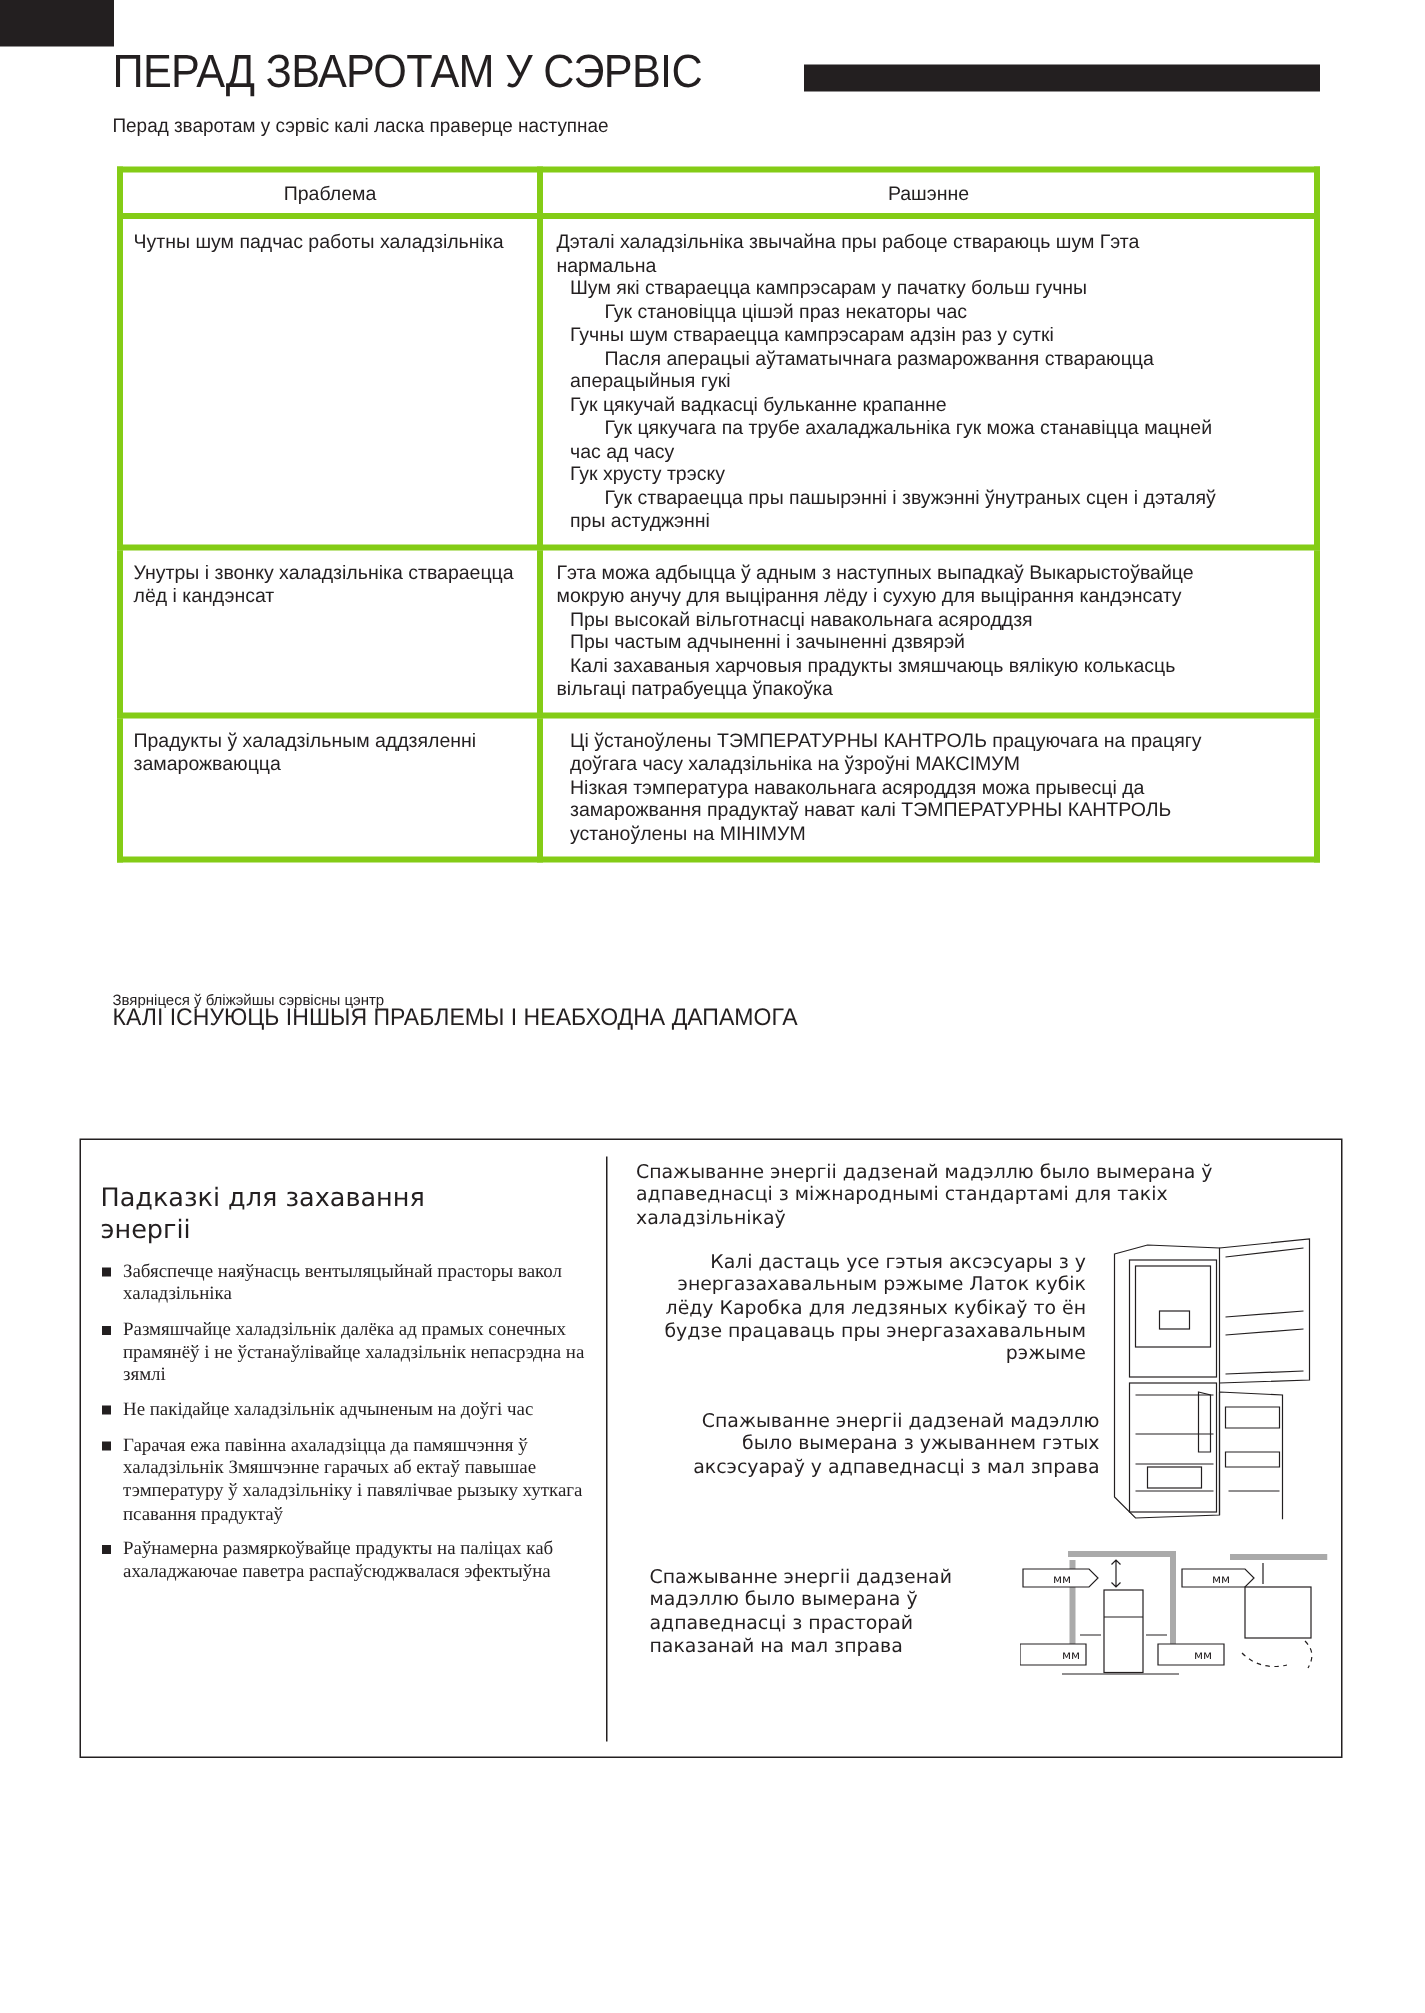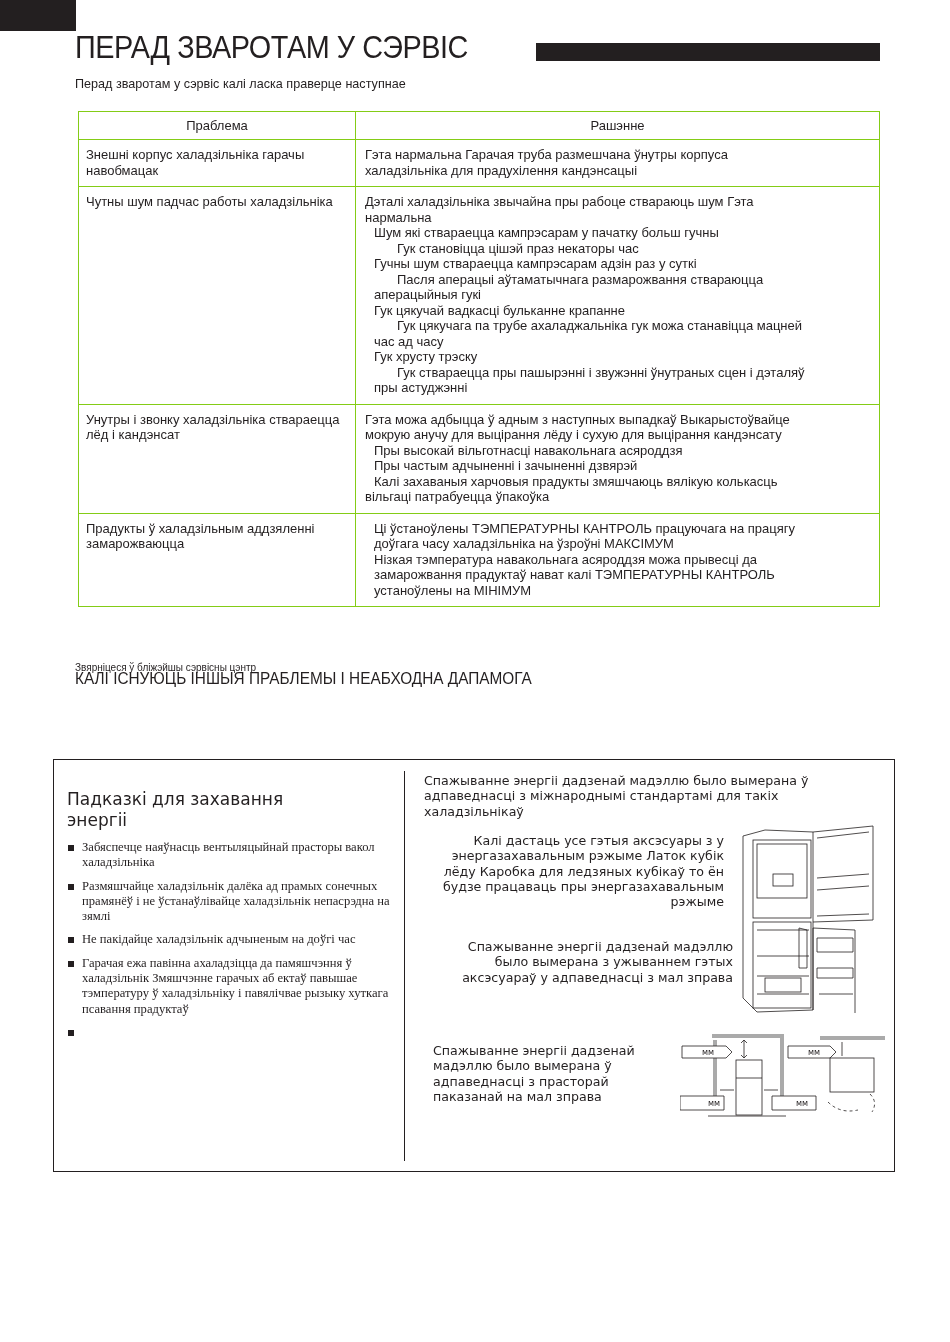--- a/index.html
+++ b/index.html
@@ -12,21 +12,21 @@
     position: absolute; left: 75px; top: 30px; font-size: 31px; letter-spacing: -0.5px;
     font-weight: normal; transform: scaleX(0.93); transform-origin: left top; white-space: nowrap;
   }
   .title-bar { position: absolute; left: 536px; top: 43px; width: 344px; height: 18px; background: #231f20; }
   .intro { position: absolute; left: 75px; top: 76px; font-size: 13px; white-space: nowrap; transform: scaleX(0.97); transform-origin: left top; }
 
   table.trouble {
     position: absolute; left: 78px; top: 111px; width: 802px;
     border-collapse: collapse; font-size: 13px; line-height: 15.5px;
   }
-  table.trouble th, table.trouble td { border: 1px solid #84cc16; vertical-align: top; }
+  table.trouble th, table.trouble td { border: 4px solid #84cc16; vertical-align: top; }
   table.trouble th { font-weight: normal; height: 27px; text-align: center; padding: 0; vertical-align: middle; }
   table.trouble td.prob { width: 261px; padding: 7px 8px 8px 7px; }
   table.trouble td.sol { padding: 7px 8px 8px 9px; }
   .sol-line { display: block; white-space: nowrap; }
   .ind1 { padding-left: 9px; }
   .ind2 { padding-left: 32px; }
 
   .help-heading { position: absolute; left: 75px; top: 670px; font-size: 16px; white-space: nowrap; transform: scaleX(0.96); transform-origin: left top; }
   .help-text { position: absolute; left: 75px; top: 662px; font-size: 10px; white-space: nowrap; }
 
@@ -56,27 +56,20 @@
 <div class="intro">Перад зваротам у сэрвіс  калі ласка  праверце наступнае</div>
 
 <table class="trouble">
   <thead>
     <tr>
       <th>Праблема</th>
       <th>Рашэнне</th>
     </tr>
   </thead>
   <tbody id="trouble-body">
-      <tr>
-        <td class="prob">Знешні корпус халадзільніка гарачы навобмацак</td>
-        <td class="sol">
-          <span class="sol-line">Гэта нармальна  Гарачая труба размешчана ўнутры корпуса</span>
-          <span class="sol-line">халадзільніка для прадухілення кандэнсацыі</span>
-        </td>
-      </tr>
       <tr>
         <td class="prob">Чутны шум падчас работы халадзільніка</td>
         <td class="sol">
           <span class="sol-line">Дэталі халадзільніка звычайна пры рабоце ствараюць шум  Гэта</span>
           <span class="sol-line">нармальна</span>
           <span class="sol-line ind1">Шум  які ствараецца кампрэсарам  у пачатку больш гучны</span>
           <span class="sol-line ind2">Гук становіцца цішэй праз некаторы час</span>
           <span class="sol-line ind1">Гучны шум ствараецца кампрэсарам адзін раз у суткі</span>
           <span class="sol-line ind2">Пасля аперацыі аўтаматычнага размарожвання ствараюцца</span>
           <span class="sol-line ind1">аперацыйныя гукі</span>
@@ -120,21 +113,21 @@
 
 <div class="tips-title">
   <div>Падказкі для захавання</div>
   <div>энергіі</div>
 </div>
 <ul class="tips-list">
   <li><span class="bullet"></span><span>Забяспечце наяўнасць вентыляцыйнай прасторы вакол халадзільніка</span></li>
   <li><span class="bullet"></span><span>Размяшчайце халадзільнік далёка ад прамых сонечных прамянёў і не ўстанаўлівайце халадзільнік непасрэдна на зямлі</span></li>
   <li><span class="bullet"></span><span>Не пакідайце халадзільнік адчыненым на доўгі час</span></li>
   <li><span class="bullet"></span><span>Гарачая ежа павінна ахаладзіцца да памяшчэння ў халадзільнік  Змяшчэнне гарачых аб ектаў павышае тэмпературу ў халадзільніку і павялічвае рызыку хуткага псавання прадуктаў</span></li>
-  <li><span class="bullet"></span></li>
+  <li><span class="bullet"></span><span>Раўнамерна размяркоўвайце прадукты на паліцах  каб ахаладжаючае паветра распаўсюджвалася эфектыўна</span></li>
 </ul>
 
 <div class="rtext r1">Спажыванне энергіі дадзенай мадэллю было вымерана ў адпаведнасці з міжнароднымі стандартамі для такіх халадзільнікаў</div>
 <div class="rtext r2">Калі дастаць усе гэтыя аксэсуары з у энергазахавальным рэжыме  Латок кубік лёду  Каробка для ледзяных кубікаў   то ён будзе працаваць пры энергазахавальным рэжыме</div>
 <div class="rtext r3">Спажыванне энергіі дадзенай мадэллю было вымерана з ужываннем гэтых аксэсуараў  у адпаведнасці з мал  зправа</div>
 <div class="rtext r4">Спажыванне энергіі дадзенай мадэллю было вымерана ў адпаведнасці з прасторай паказанай на мал  зправа</div>
 
 <svg class="fridge-fig" viewBox="0 0 150 195" fill="none" stroke="#231f20" stroke-width="0.8">
   <path d="M8 18 L30 12 L78 14 L78 192 L22 194 L8 180 Z"></path>
   <rect x="18" y="22" width="58" height="78"></rect>

